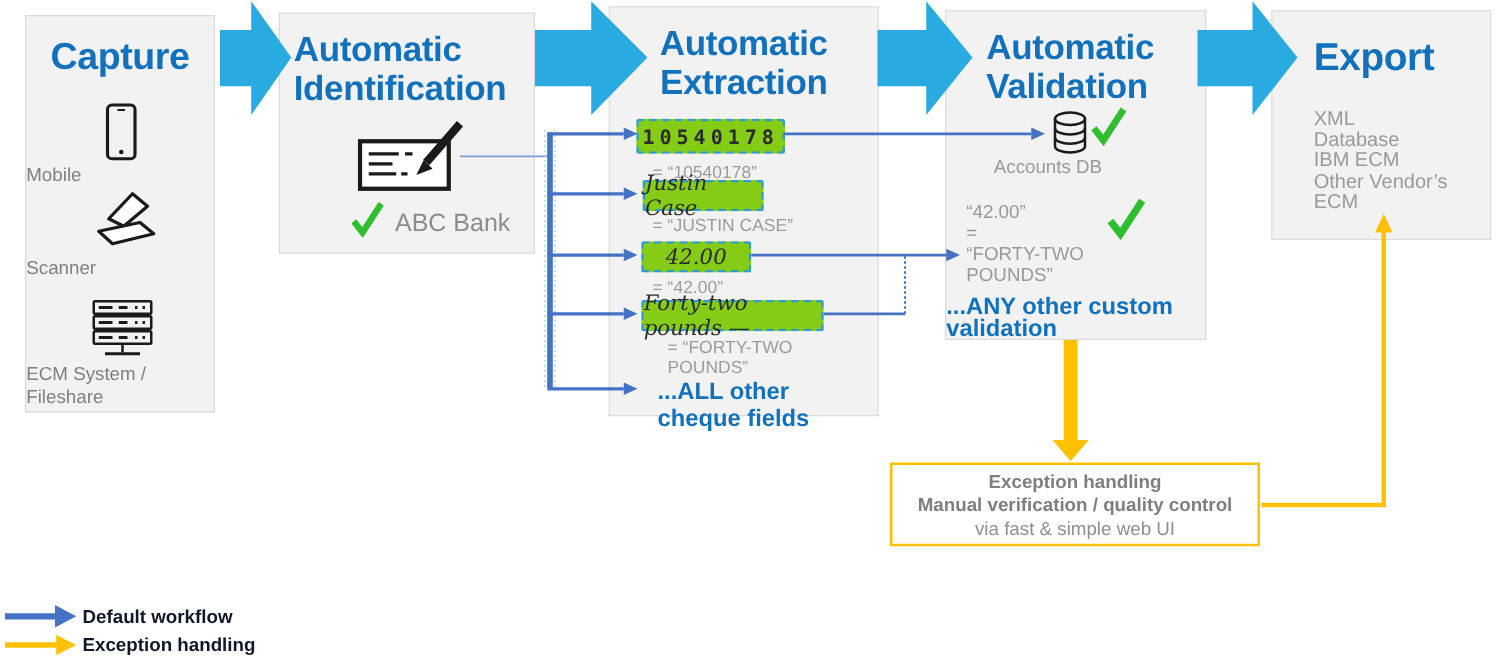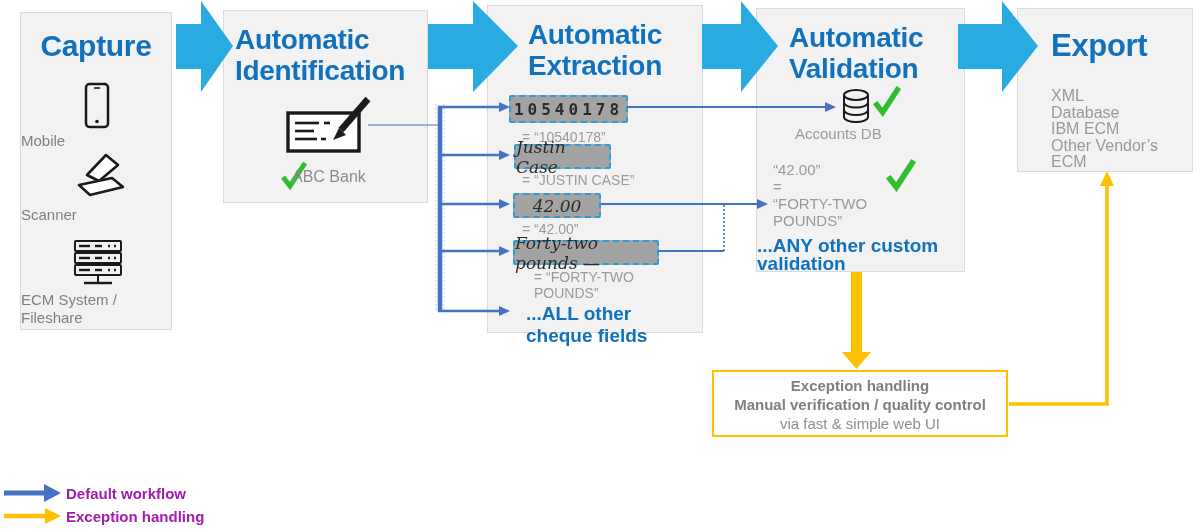--- a/index.html
+++ b/index.html
@@ -5,32 +5,32 @@
   html,body{margin:0;padding:0;background:#ffffff;}
   .canvas{position:relative;width:1200px;height:532px;background:#ffffff;
           font-family:"Liberation Sans",sans-serif;overflow:hidden;}
   .abs{position:absolute;}
   .box{position:absolute;background:#F2F2F2;border:1px solid #DBDBDB;box-sizing:border-box;}
   .title{position:absolute;color:#1171BD;font-weight:bold;font-size:28px;line-height:31px;letter-spacing:-0.3px;}
   .title.big{font-size:30px;}
   .center{left:0;width:100%;text-align:center;}
   .cap-label{position:absolute;left:0;width:100%;text-align:left;color:#808080;font-size:15px;}
   .gray{color:#999999;}
-  .field{position:absolute;background:#a3a3a3;border:2px dashed #2E9BD9;border-radius:2px;
+  .field{position:absolute;background:#84cc16;border:2px dashed #2E9BD9;border-radius:2px;
          box-sizing:border-box;display:flex;align-items:center;justify-content:center;color:#3d3d3d;}
   .micr{font-family:"DejaVu Sans Mono",monospace;font-weight:bold;font-size:16px;letter-spacing:4px;color:#2b2b2b;}
   .script{font-family:"DejaVu Serif",serif;font-style:italic;font-size:17px;color:#2b2b2b;}
   .fieldval{position:absolute;font-size:14px;color:#9b9b9b;}
   .bluebold{color:#1171BD;font-weight:bold;font-size:19px;}
   .overlay{position:absolute;left:0;top:0;z-index:10;pointer-events:none;}
   .exc-box{position:absolute;left:712px;top:370px;width:296px;height:67px;border:2.5px solid #FFC000;
            box-sizing:border-box;text-align:center;padding-top:4px;font-size:15px;line-height:19px;}
   .exc-bold{font-weight:bold;color:#7F7F7F;}
   .exc-normal{color:#8F8F8F;}
-  .legend-label{position:absolute;font-size:15px;font-weight:bold;color:#a21caf;}
+  .legend-label{position:absolute;font-size:15px;font-weight:bold;color:#0f172a;}
   .val-center{position:absolute;text-align:left;}
 </style>
 </head>
 <body>
 
 <div class="canvas">
 
   <div class="box" style="left:20px;top:12px;width:152px;height:318px">
     <div class="title big center" style="top:17px">Capture</div>
     <svg class="abs" style="left:62px;top:69px" width="28" height="47" viewBox="0 0 28 47">
@@ -82,21 +82,21 @@
         <line x1="9" y1="37" x2="28" y2="37"></line>
         <line x1="9" y1="45" x2="31" y2="45"></line>
           <line x1="35" y1="45" x2="40" y2="45"></line>
       </g>
       <line x1="82" y1="5" x2="55" y2="36" stroke="#1a1a1a" stroke-width="6.5"></line>
       <polygon points="47,46 53,34 60,41" fill="#1a1a1a"></polygon>
     </svg>
     <svg class="abs" style="left:57px;top:150px" width="26" height="29" viewBox="0 0 26 29">
       <polyline points="2,16 9,25 24,2" fill="none" stroke="#2EBE2E" stroke-width="5"></polyline>
     </svg>
-    <div class="abs" style="left:68px;top:157px;font-size:16px;color:#8C8C8C">ABC Bank</div>
+    <div class="abs" style="left:92px;top:157px;font-size:20px;color:#8C8C8C">ABC Bank</div>
   </div>
 
   <div class="box" style="left:487px;top:5px;width:216px;height:328px">
     <div class="title center" style="top:13px">
       <div>Automatic</div>
       <div>Extraction</div>
     </div>
     <div class="field micr" style="left:21px;top:89px;width:119px;height:28px">10540178</div>
     <div class="fieldval" style="left:34px;top:123px">= “10540178”</div>
     <div class="field script" style="left:26px;top:138px;width:97px;height:25px">Justin Case</div>
@@ -130,21 +130,21 @@
     </div>
     <svg class="abs" style="left:129px;top:149px" width="30" height="34" viewBox="0 0 26 29">
       <polyline points="2,16 9,25 24,2" fill="none" stroke="#2EBE2E" stroke-width="5"></polyline>
     </svg>
     <div class="val-center bluebold" style="left:0;top:228px;width:100%;line-height:18px">
       <div>...ANY other custom</div>
       <div>validation</div>
     </div>
   </div>
 
-  <div class="box" style="left:1017px;top:8px;width:176px;height:164px">
+  <div class="box" style="left:1017px;top:8px;width:176px;height:184px">
     <div class="title big" style="left:33px;top:21px;font-size:31px">Export</div>
     <div class="abs gray" style="left:33px;top:79px;font-size:16px;line-height:16.5px">
       <div>XML</div>
       <div>Database</div>
       <div>IBM ECM</div>
       <div>Other Vendor’s ECM</div>
     </div>
   </div>
 
   <div class="exc-box">

